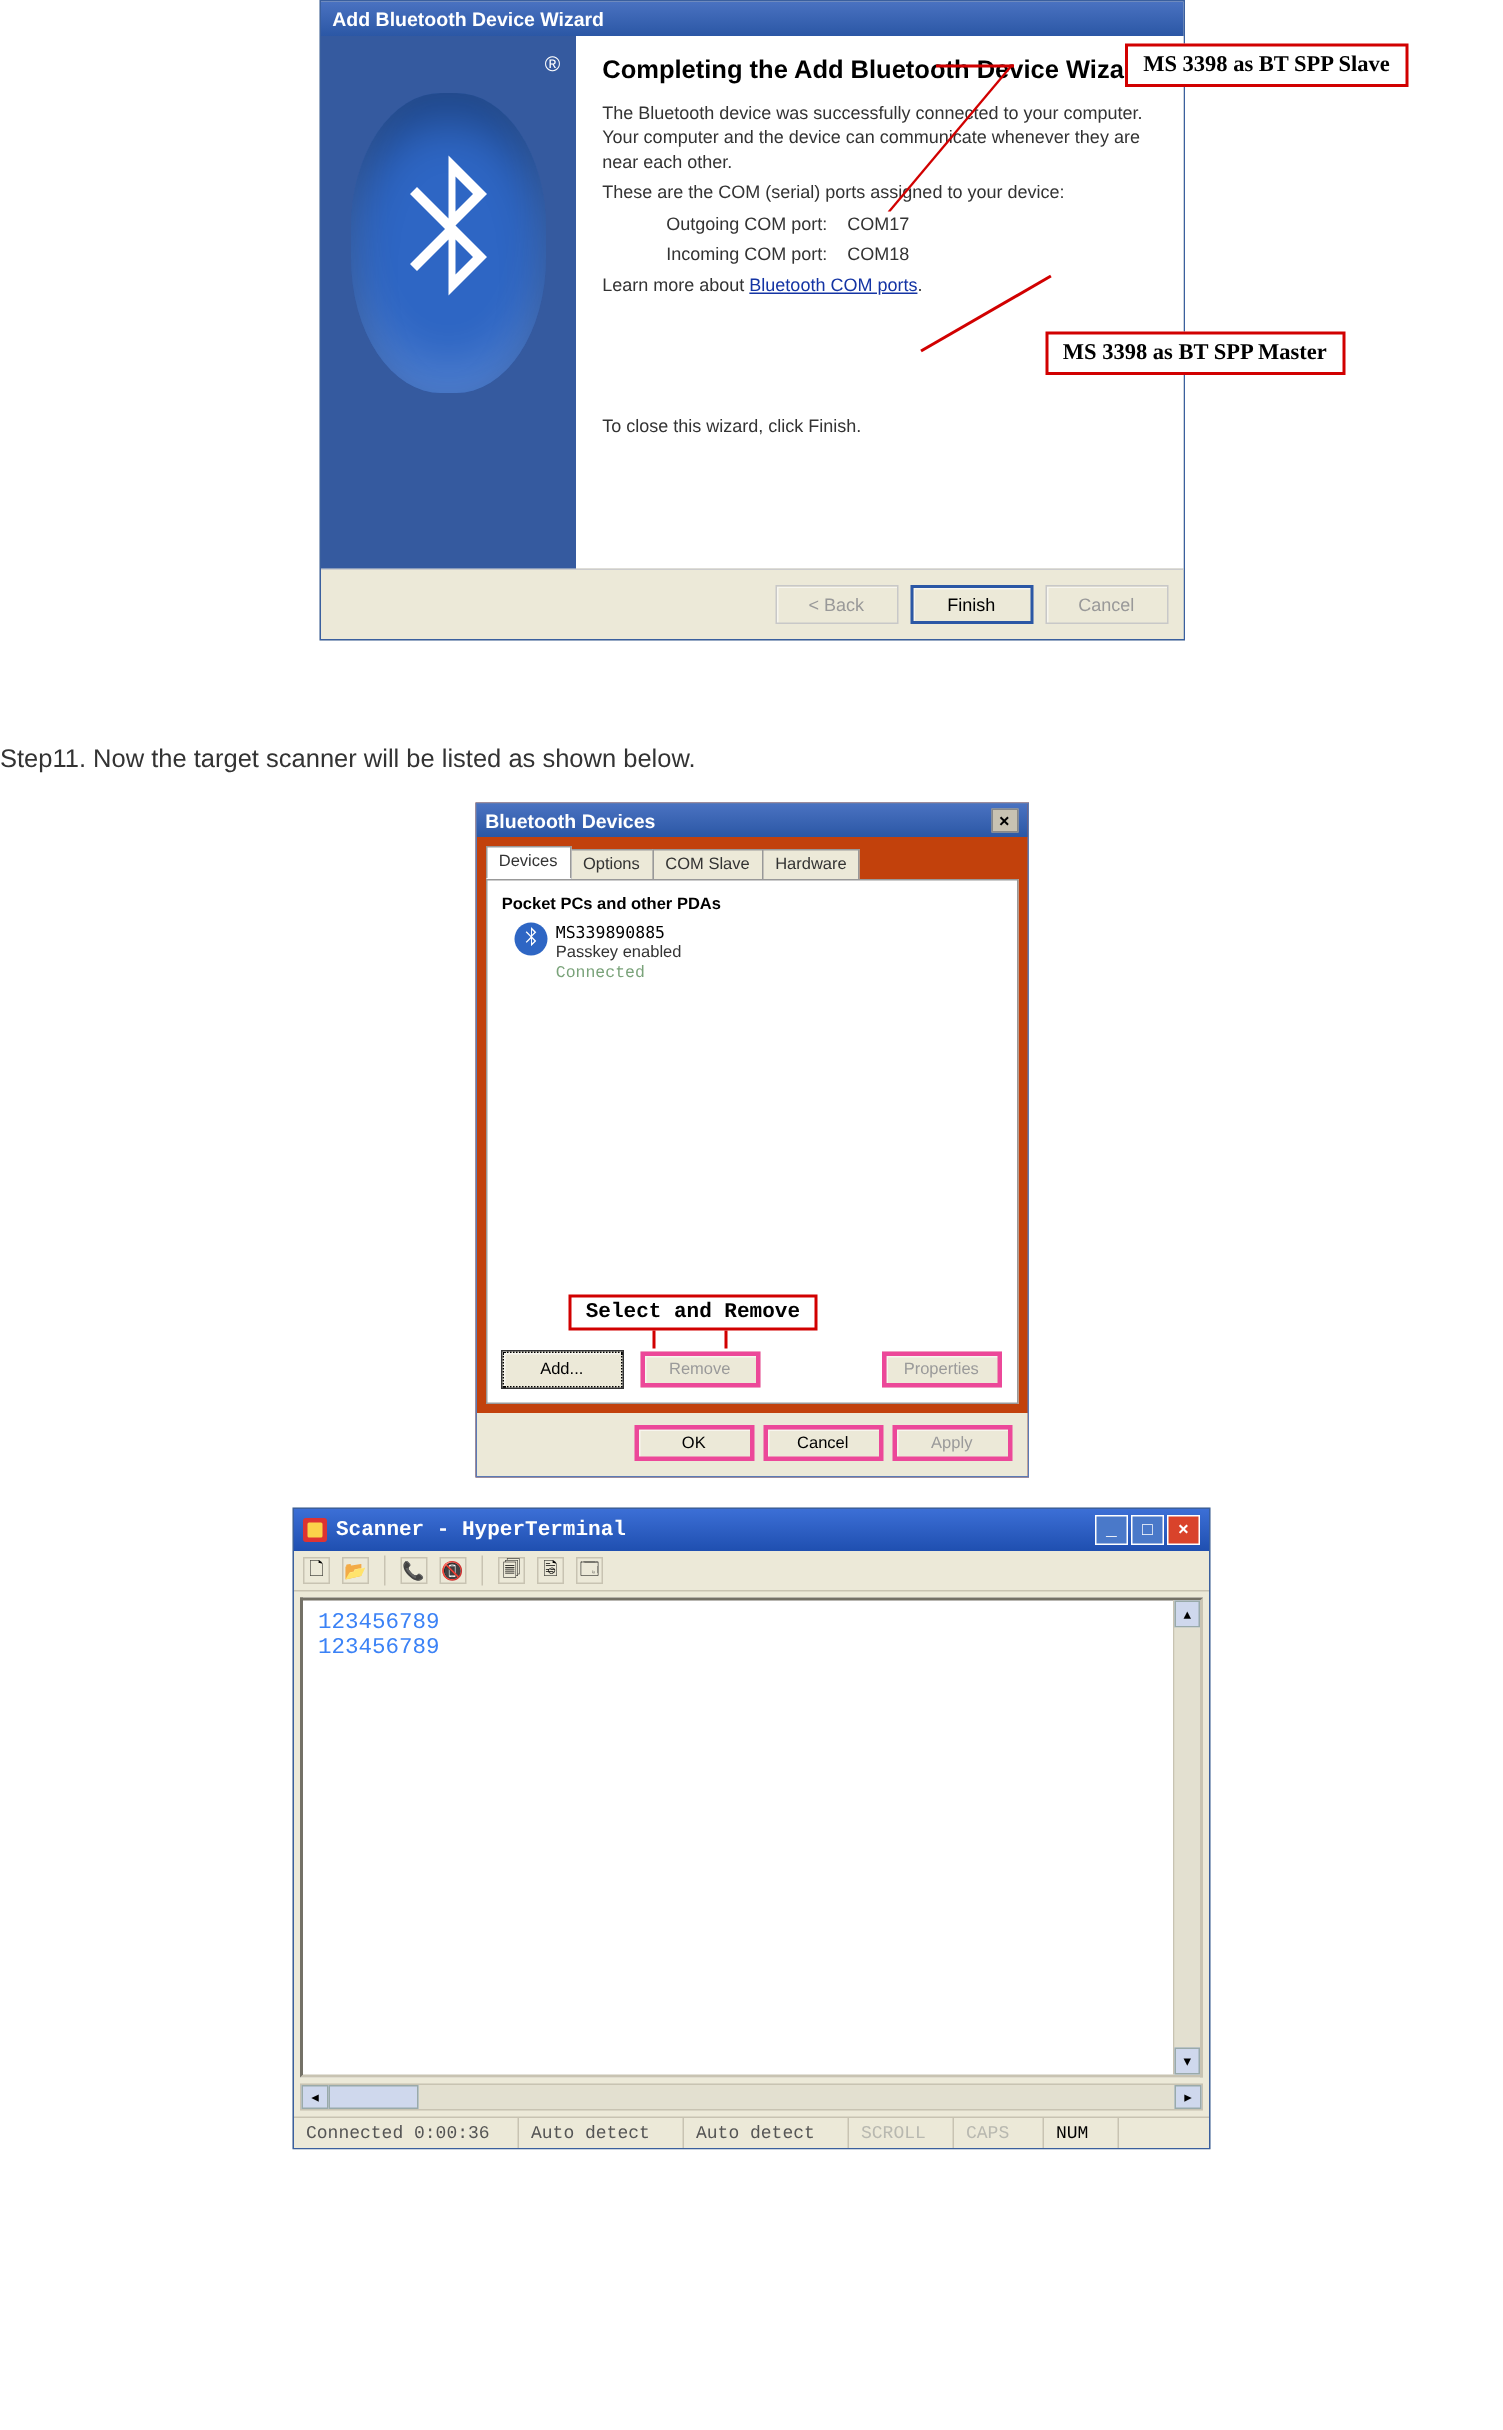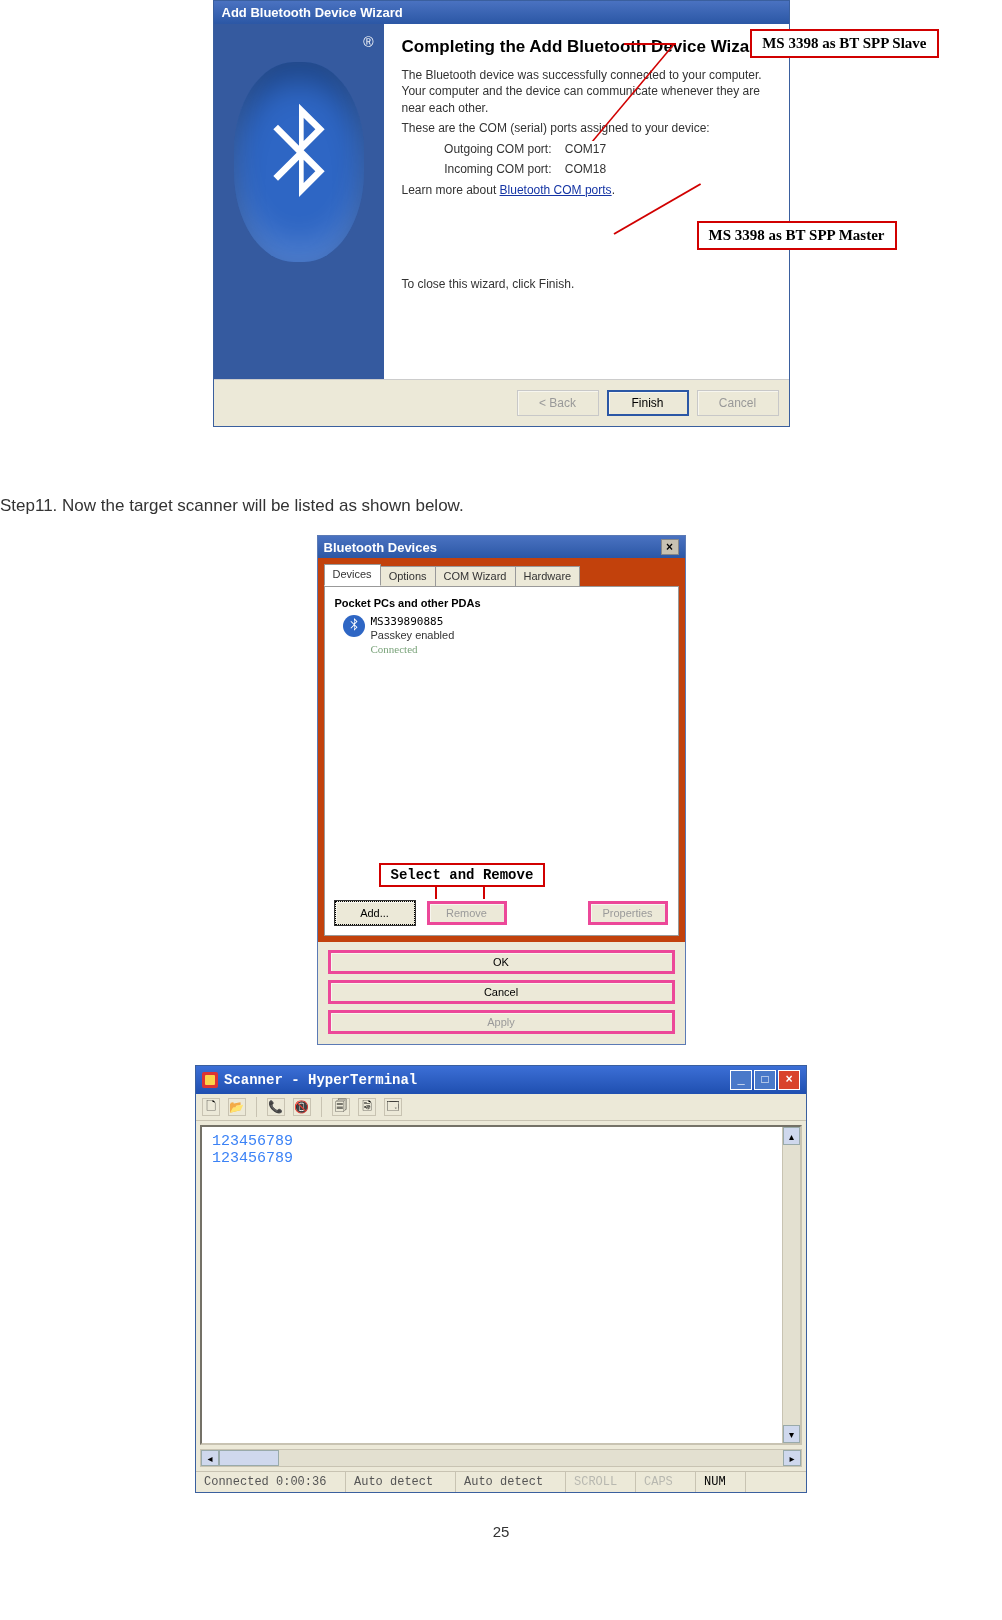--- a/index.html
+++ b/index.html
@@ -210,21 +210,21 @@
     margin-left: 8px;
   }
   .bt-icon-small {
     width: 22px; height: 22px; background: #2e66c4; border-radius: 50%;
     display: flex; align-items: center; justify-content: center;
   }
   .bt-icon-small svg { width: 10px; height: 16px; }
   .device-text { font-size: 11px; line-height: 1.25; }
   .device-text .n { color: #000; font-family: monospace; font-size: 11px; }
   .device-text .p { color: #333; }
-  .device-text .c { color: #7aa37a; font-family: Liberation Serif, serif; font-size: 11px; }
+  .device-text .c { color: #7aa37a; font-family: Liberation Mono, monospace; font-size: 11px; }
   .fig2-btnrow {
     position: absolute;
     bottom: 10px;
     left: 10px; right: 10px;
     display: flex;
     gap: 12px;
   }
   .fig2-btnrow .spacer { flex: 1; }
   .xpbtn {
     min-width: 80px;
@@ -236,21 +236,20 @@
     box-shadow: 1px 1px 0 rgba(255,255,255,.6) inset;
   }
   .xpbtn.focused { border: 1px dotted #000; outline: 1px solid #333; }
   .xpbtn.dis { color: #9a9a9a; }
   .fig2-bottom {
     padding: 8px 10px 10px 10px;
     display: flex;
     justify-content: flex-end;
     gap: 6px;
     background: #ece9d8;
-    flex-direction: column;
   }
   .callout2 {
     position: absolute;
     border: 2px solid #d10000;
     background: #fff;
     font-family: "Courier New", monospace;
     font-weight: bold;
     font-size: 14px;
     padding: 2px 10px;
     z-index: 5;
@@ -415,21 +414,21 @@
   <p class="body-text">Step11. Now the target scanner will be listed as shown below.</p>
 
   <div class="fig2">
     <div class="fig2-title">
       <span>Bluetooth Devices</span>
       <span class="fig2-close">×</span>
     </div>
     <div class="fig2-tabs">
       <div class="tab active">Devices</div>
       <div class="tab">Options</div>
-      <div class="tab">COM Wizard</div>
+      <div class="tab">COM Slave</div>
       <div class="tab">Hardware</div>
     </div>
     <div class="fig2-panel">
       <div class="section-label">Pocket PCs and other PDAs</div>
       <div class="device-entry">
         <div class="bt-icon-small">
           <svg viewBox="0 0 60 100">
               <path d="M30 0 L52 22 L34 40 L52 58 L30 80 L30 48 L12 66 L8 62 L28 42 L8 22 L12 18 L30 36 Z M34 12 L34 32 L44 22 Z M34 48 L34 68 L44 58 Z" fill="#fff"></path>
             </svg>
         </div>
@@ -501,14 +500,13 @@
     <div class="fig3-status">
       <div class="cell" style="width:150px;">Connected 0:00:36</div>
       <div class="cell" style="width:110px;">Auto detect</div>
       <div class="cell" style="width:110px;">Auto detect</div>
       <div class="cell dim" style="width:70px;">SCROLL</div>
       <div class="cell dim" style="width:60px;">CAPS</div>
       <div class="cell" style="width:50px; color:#000;">NUM</div>
     </div>
   </div>
 
-  <div class="page-num">25</div>
 </div>
 
 </body></html>

